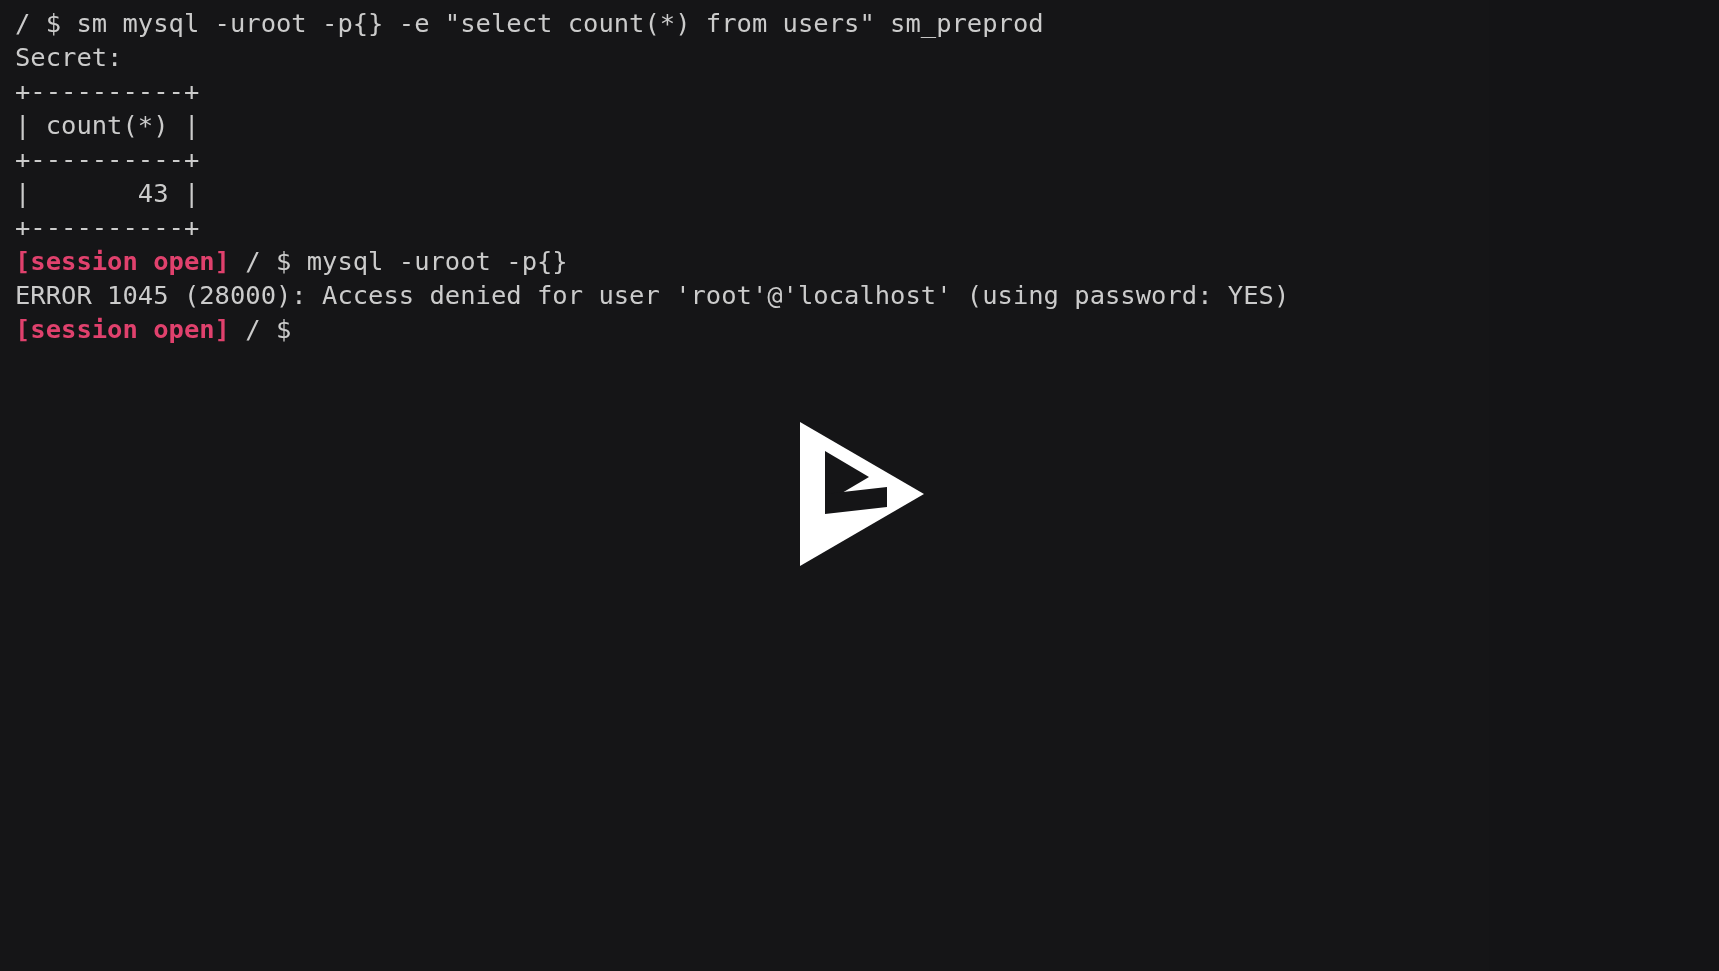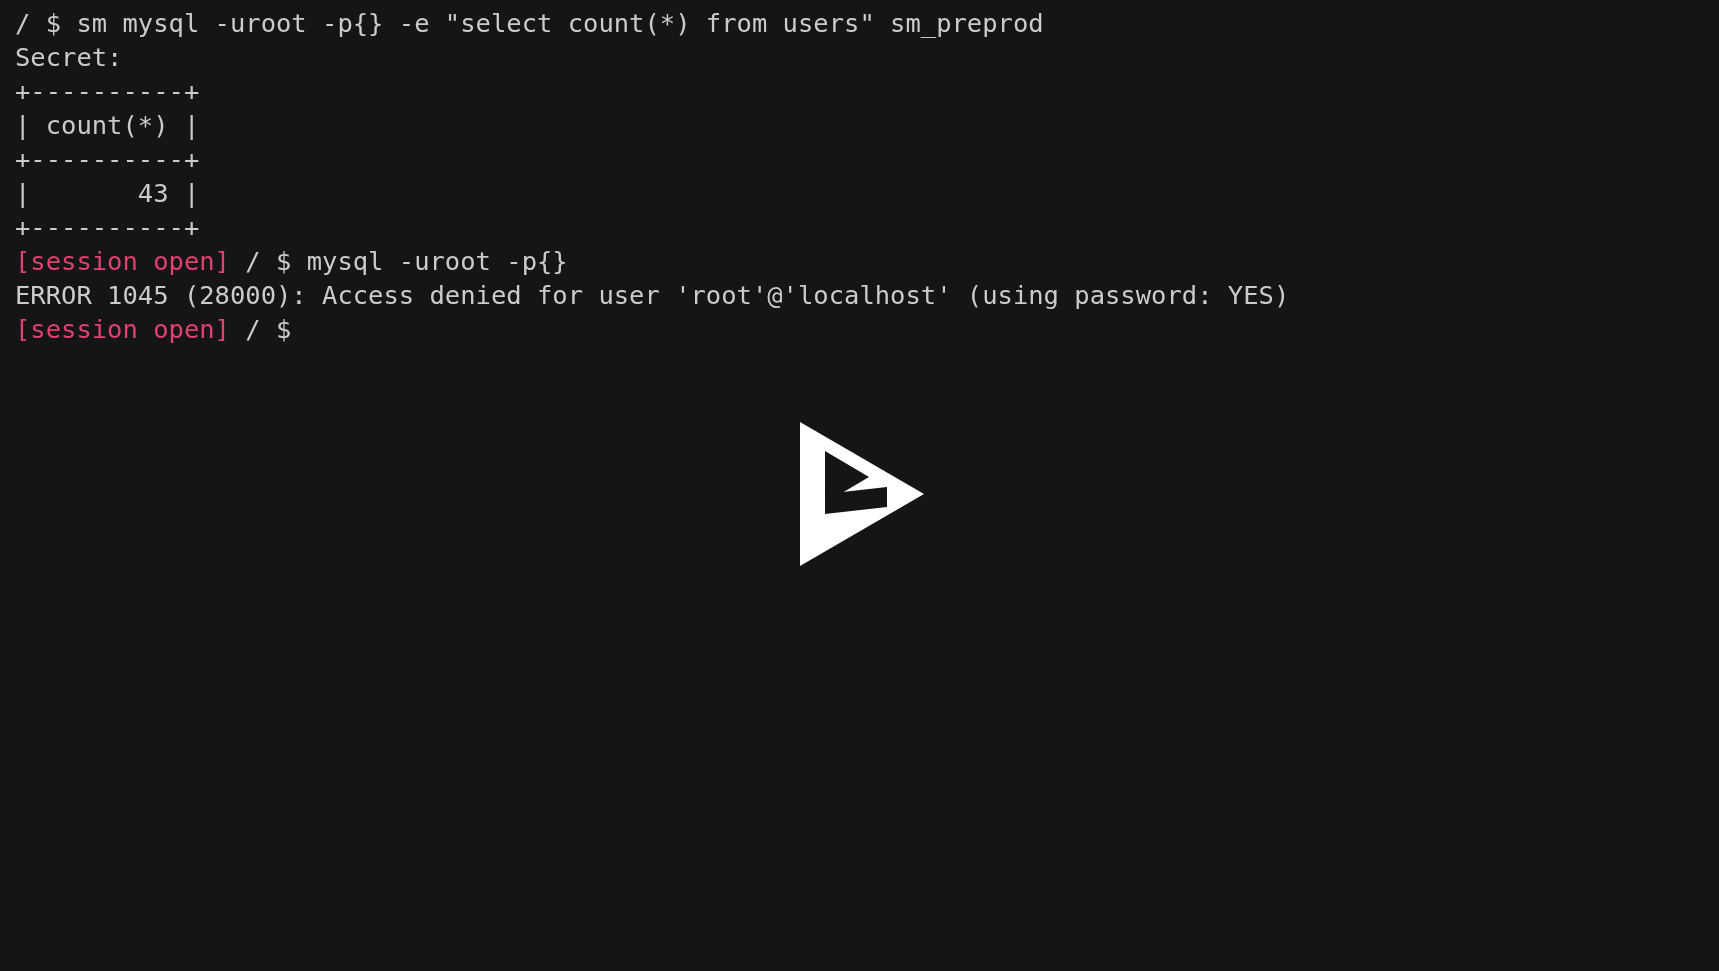--- a/index.html
+++ b/index.html
@@ -42,21 +42,21 @@
     height: 34px;
     white-space: pre;
     font-variant-ligatures: none;
   }
 
   .seg {
     white-space: pre;
   }
 
   .fg-default { color: #cbcbcb; }
-  .fg-accent  { color: #e0416d; font-weight: normal; }
+  .fg-accent  { color: #e0416d; font-weight: bold; }
 
   
   #overlay {
     position: absolute;
     left: 0;
     top: 0;
     width: 1719px;
     height: 971px;
     display: flex;
     align-items: center;

